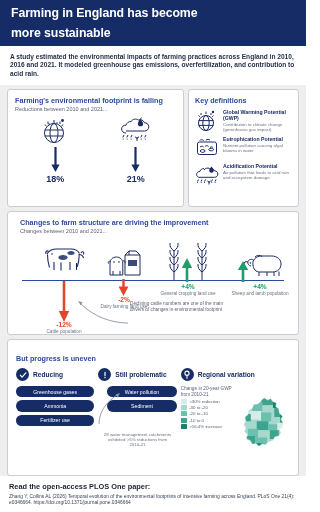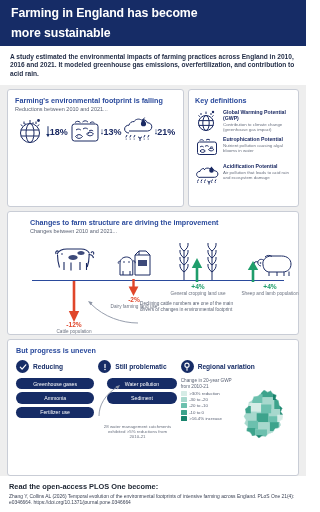--- a/index.html
+++ b/index.html
@@ -69,49 +69,49 @@
     margin:0;
   }
 
   
   .row1{display:flex;gap:4px;height:118px;}
   .footprint{flex:1;padding:6px 7px 4px 7px;display:flex;flex-direction:column;}
   .fp-icons{
     flex:1;display:flex;align-items:flex-start;justify-content:space-around;
     padding-top:4px;
   }
-  .fp-item{display:flex;flex-direction:row;align-items:center;width:52px;}
+  .fp-item{display:flex;flex-direction:column;align-items:center;width:52px;}
   .fp-ico{height:30px;display:flex;align-items:center;justify-content:center;}
   .fp-arrow{width:9px;height:26px;display:block;margin-top:1px;}
   .fp-pct{font-size:9px;font-weight:bold;color:#1b2a63;margin-top:1px;}
 
   .keydefs{width:111px;padding:6px 5px 4px 6px;display:flex;flex-direction:column;}
   .kd-list{display:flex;flex-direction:column;gap:3px;margin-top:3px;}
   .kd-item{display:flex;gap:4px;align-items:flex-start;}
   .kd-ico{width:24px;height:24px;flex:none;display:block;}
   .kd-txt{flex:1;}
   .kd-name{font-size:5.2px;font-weight:bold;color:#1b2a63;line-height:6px;}
   .kd-desc{font-size:4.4px;color:#6b7280;line-height:5.2px;margin-top:0.5px;}
 
   
-  .row2{height:124px;padding:6px 8px 4px 22px;position:relative;}
+  .row2{height:124px;padding:6px 8px 4px 12px;position:relative;}
   .farm-stage{position:relative;height:96px;margin-top:3px;}
   .baseline{position:absolute;left:2px;right:6px;top:43px;height:1.1px;background:#2a4a9c;}
   .fs-item{position:absolute;display:flex;flex-direction:column;align-items:center;}
   .fs-pct{font-size:6.6px;font-weight:bold;}
   .fs-pct.neg{color:#e0462a;}
   .fs-pct.pos{color:#1f9d6b;}
   .fs-lbl{font-size:4.7px;color:#6b7280;line-height:5.4px;text-align:center;margin-top:0.5px;}
   .note{
     position:absolute;left:110px;top:64px;width:96px;
     font-size:4.7px;color:#5a6274;line-height:5.6px;
   }
 
   
-  .row3{flex:1;padding:6px 8px 4px 8px;min-height:0;}
+  .row3{flex:1;padding:14px 8px 4px 8px;min-height:0;}
   .uneven-cols{display:flex;gap:4px;margin-top:5px;height:82px;}
   .ucol{flex:1;display:flex;flex-direction:column;}
   .ucol.map-col{flex:1.25;}
   .uhead{display:flex;align-items:center;gap:4px;margin-bottom:5px;}
   .ubadge{
     width:13px;height:13px;border-radius:50%;background:#162c66;
     display:flex;align-items:center;justify-content:center;flex:none;
   }
   .ubadge svg{display:block;}
   .uhead-lbl{font-size:6.6px;font-weight:bold;color:#162c66;}
@@ -169,41 +169,20 @@
                 </g>
               </svg>
             </span>
             <svg class="fp-arrow" viewBox="0 0 9 26">
               <path d="M4.5 0v19" stroke="#162c66" stroke-width="2.2"></path>
               <path d="M0.4 17.5L4.5 25l4.1-7.5z" fill="#162c66"></path>
             </svg>
             <span class="fp-pct">18%</span>
           </div>
 
-          <div class="fp-item">
-            <span class="fp-ico">
-              <svg width="32" height="26" viewBox="0 0 32 26">
-                <g stroke="#1b2a63" stroke-width="1" fill="none">
-                  <rect x="3" y="6" width="26" height="17" rx="2.5"></rect>
-                  <path d="M7 12c1.6-1.2 3.2-1.2 4.8 0M14 11c1.6-1.2 3.2-1.2 4.8 0M20 13c1.4-1 2.8-1 4.2 0"></path>
-                  <path d="M6.5 18.5c2-2.5 5-2.5 7 0-2 2.5-5 2.5-7 0zM17.5 16c2-2.4 5-2.4 7 0-2 2.4-5 2.4-7 0z"></path>
-                  <path d="M6 4.5c1.8-1.6 3.6-1.6 5.4 0M13.5 4c1.8-1.6 3.6-1.6 5.4 0M21 5c1.5-1.4 3-1.4 4.5 0"></path>
-                </g>
-                <g fill="#1b2a63">
-                    <circle cx="8.6" cy="18" r="0.55"></circle>
-                    <circle cx="19.6" cy="15.6" r="0.55"></circle>
-                  </g>
-              </svg>
-            </span>
-            <svg class="fp-arrow" viewBox="0 0 9 26">
-              <path d="M4.5 0v19" stroke="#162c66" stroke-width="2.2"></path>
-              <path d="M0.4 17.5L4.5 25l4.1-7.5z" fill="#162c66"></path>
-            </svg>
-            <span class="fp-pct">13%</span>
-          </div>
 
           <div class="fp-item">
             <span class="fp-ico">
               <svg width="32" height="28" viewBox="0 0 32 28">
                 <g stroke="#1b2a63" stroke-width="1" fill="none">
                   <path d="M6 16c-2.6 0-4.4-1.8-4.4-4s2-4 4.4-3.8c.6-2.4 2.8-4 5.2-3.6M11 4.6C12.6 2 16 1.4 18.4 3c2.4-1 5.2.2 6 2.8 2.4-.2 4.4 1.6 4.4 4s-1.9 4.2-4.3 4.2H6"></path>
                   <path d="M19 3.2c0-1.6 2.6-4.6 2.6-4.6" transform="translate(0 2)"></path>
                   <path d="M20.5 2.2c1 1.4 2.6 3 2.6 4.5a2.6 2.6 0 11-5.2 0c0-1.5 1.6-3.1 2.6-4.5z" fill="#1b2a63" stroke="none"></path>
                   <path d="M4 18l-1.2 2.4M8 18l-1.2 2.4M12 18l-1.2 2.4M22 18l-1.2 2.4M26 18l-1.2 2.4"></path>
                   <path d="M17 24v-4M17 21.5l-2-1.8M17 21.5l2-1.8"></path>
@@ -505,17 +484,17 @@
               <path d="M30 2l5 3 4-2 3 4 5 2-1 5 4 3 1 6 4 4-2 5 3 4-1 6-4 3 2 5-3 4-5 1-3 5-6 2-4 4-5-1-4 3-4-4-5 1-3-5-5-2 1-6-4-4 2-5-3-5 3-4-1-6 4-3 1-6 5-3 2-5 6-1z" fill="none" stroke="#ffffff" stroke-width="0.6"></path>
             </svg>
           </div>
         </div>
 
       </div>
     </div>
   </div>
 
   <div class="footer">
-    <div class="footer-title">Read the open-access PLOS One become:</div>
+    <div class="footer-title">Read the open-access PLOS One paper:</div>
     <div class="footer-cite">Zhang Y, Collins AL (2026) Temporal evolution of the environmental footprints of intensive farming across England. PLoS One 21(4): e0346664. https://doi.org/10.1371/journal.pone.0346664</div>
   </div>
 
 </div>
 
 </body></html>

